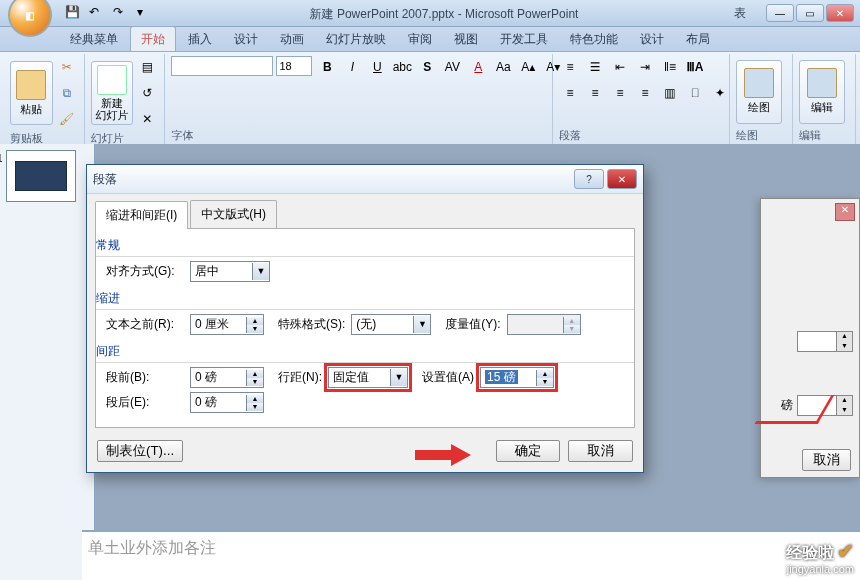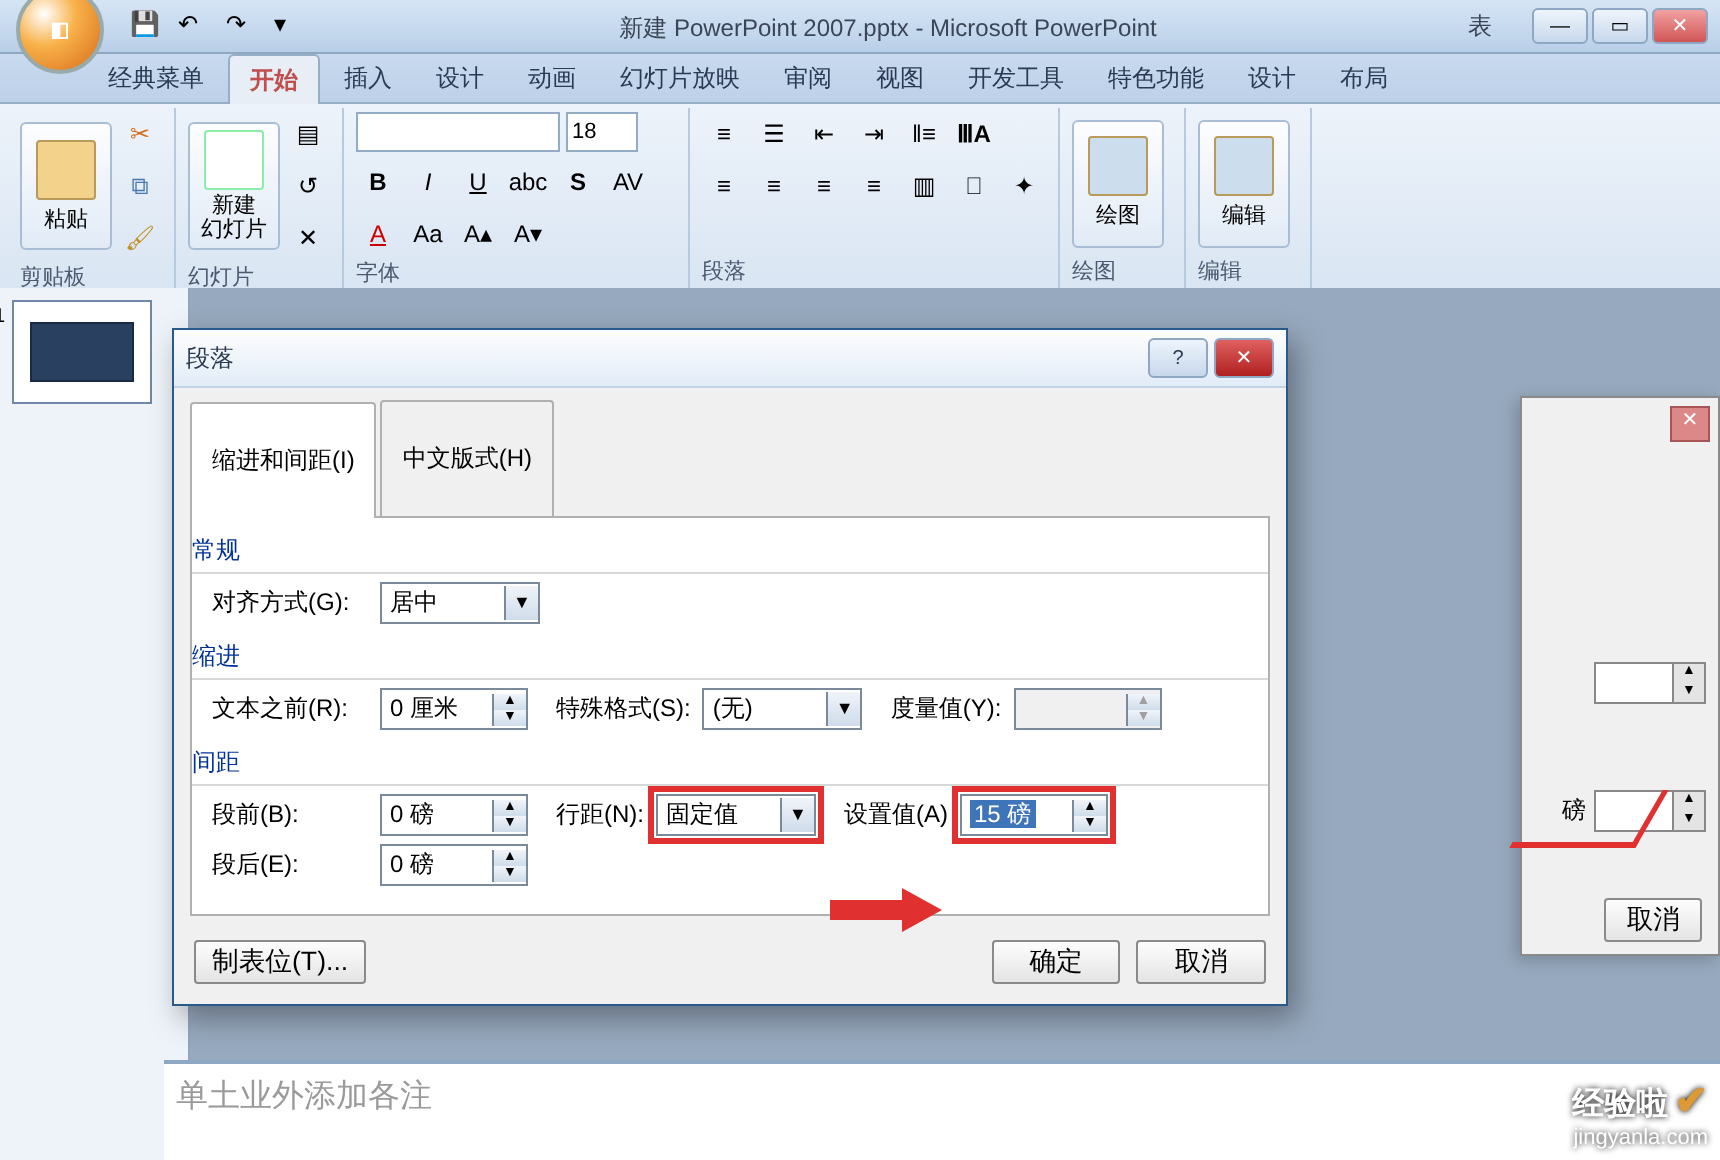--- a/index.html
+++ b/index.html
@@ -5,23 +5,23 @@
 html,body{margin:0;padding:0;font-family:"Microsoft YaHei",Tahoma,sans-serif;font-size:12px;background:#9fb4cc;overflow:hidden}
 .window{width:860px;height:580px;position:relative;background:#b1c2d8}
 .titlebar{height:26px;background:linear-gradient(#d6e5f5,#b9cfe8);display:flex;align-items:center;border-bottom:1px solid #8ea7c2}
 .office-orb{width:40px;height:40px;margin:4px 6px 0 8px;border-radius:50%;background:radial-gradient(circle at 30% 30%,#fff,#f8b24a 40%,#d96b1a);border:2px solid #9aa;position:relative;z-index:5;display:flex;align-items:center;justify-content:center;color:#fff;font-weight:bold;font-size:10px}
 .qat{display:flex;gap:6px;margin-left:6px}
 .qat span{width:16px;height:16px;display:inline-block}
 .title-text{flex:1;text-align:center;color:#3a4657;font-size:12px;margin-top:2px}
 .winbtns{display:flex;margin-right:6px;gap:2px}
 .winbtns div{width:26px;height:16px;background:linear-gradient(#eef4fb,#c7d8ec);border:1px solid #8ea7c2;border-radius:3px;display:flex;align-items:center;justify-content:center;font-size:10px}
 .winbtns .close{background:linear-gradient(#f2a1a1,#d05555);color:#fff}
-.tabs{height:24px;display:flex;align-items:center;padding-left:44px;background:linear-gradient(#c9daef,#bcd0e8);border-bottom:1px solid #97aec7}
+.tabs{height:24px;display:flex;align-items:flex-end;padding-left:60px;background:linear-gradient(#c9daef,#bcd0e8);border-bottom:1px solid #97aec7}
 .tab{padding:4px 10px 3px;margin-right:2px;border-radius:3px 3px 0 0;color:#2a3a52;cursor:pointer}
-.tab.active{background:#e8eef6;border:1px solid #97aec7;border-bottom:none;color:#c0504d;font-weight:bold}
+.tab.active{background:#e8eef6;border:1px solid #97aec7;border-bottom:none;color:#c0504d;font-weight:normal}
 .ribbon{height:92px;background:linear-gradient(#edf3fa,#d9e5f3);display:flex;border-bottom:1px solid #8ea7c2;padding:2px 4px 0}
 .group{border-right:1px solid #b8cade;padding:2px 6px;display:flex;flex-direction:column;justify-content:space-between;min-width:50px}
 .group-label{font-size:11px;color:#4a5a70;padding:1px 0}
 .group-body{flex:1;display:flex;align-items:center;gap:3px}
 .bigbtn{width:44px;height:62px;background:linear-gradient(#fdfdff,#e1ebf6);border:1px solid #a9bdd6;border-radius:3px;display:flex;flex-direction:column;align-items:center;justify-content:center;font-size:11px;gap:2px}
 .bigbtn .ico{width:28px;height:28px;background:#f3d38c;border:1px solid #b89a5a;border-radius:2px}
 .btngrid{display:flex;flex-direction:column;gap:4px}
 .btnrow{display:flex;gap:3px;align-items:center}
 .smbtn{width:20px;height:20px;border:1px solid transparent;border-radius:2px;display:flex;align-items:center;justify-content:center;font-size:12px}
 .fontbox{height:18px;border:1px solid #94abc6;background:#fff;font-size:11px;padding:0 2px}
@@ -33,21 +33,21 @@
 .slidearea{flex:1;position:relative;background:#97a9be}
 .notes{position:absolute;left:82px;right:0;bottom:0;height:36px;background:#fff;border-top:2px solid #8ea7c2;padding:6px;color:#9a9a9a;font-size:16px}
 
 
 .dialog{position:absolute;left:86px;top:164px;width:556px;background:#f0f0f0;border:1px solid #2a5a8a;box-shadow:4px 6px 14px rgba(0,0,0,.35);z-index:20}
 .dlg-title{height:28px;background:linear-gradient(#fdfdfe,#e2ecf7);border-bottom:1px solid #c4d3e6;display:flex;align-items:center;padding:0 6px;color:#2a3a52}
 .dlg-title .spacer{flex:1}
 .dlg-title .wbtn{width:28px;height:18px;background:linear-gradient(#eef4fb,#c7d8ec);border:1px solid #8ea7c2;border-radius:3px;margin-left:3px;display:flex;align-items:center;justify-content:center;font-size:10px}
 .dlg-title .wbtn.close{background:linear-gradient(#e06060,#b02020);color:#fff}
 .dlg-tabs{display:flex;padding:6px 8px 0;background:#f0f0f0}
-.dlg-tab{padding:20px 10px;border:1px solid #b0b0b0;border-bottom:none;background:#f0f0f0;margin-right:2px;border-radius:2px 2px 0 0}
+.dlg-tab{padding:5px 10px;border:1px solid #b0b0b0;border-bottom:none;background:#f0f0f0;margin-right:2px;border-radius:2px 2px 0 0}
 .dlg-tab.active{background:#fff;position:relative;top:1px}
 .dlg-body{margin:0 8px 8px;border:1px solid #b0b0b0;background:#fff;padding:8px 0 6px}
 .section{margin-bottom:8px}
 .sec-title{color:#003399;margin-bottom:4px;border-bottom:1px solid #d8d8d8;padding-bottom:2px}
 .row{display:flex;align-items:center;gap:6px;margin:4px 0;padding-left:10px}
 .row label{min-width:78px}
 .combo,.spin{height:19px;border:1px solid #7a8a9a;background:#fff;display:inline-flex;align-items:center}
 .combo{width:78px}
 .combo .v{flex:1;padding:0 4px}
 .combo .ar{width:16px;border-left:1px solid #7a8a9a;background:linear-gradient(#f0f4f9,#cfdcea);text-align:center;font-size:9px;line-height:17px}
@@ -141,21 +141,21 @@
         <div class="btngrid">
           <span class="smbtn">▤</span>
           <span class="smbtn">↺</span>
           <span class="smbtn">✕</span>
         </div>
       </div>
       <div class="group-label">幻灯片</div>
     </div>
 
     <div class="group" style="min-width:160px">
-      <div class="group-body" style="flex-direction:column;align-items:flex-start;gap:4px">
+      <div class="group-body" style="flex-direction:row;align-items:flex-start;gap:4px">
         <div class="btnrow">
           <input class="fontbox" style="width: 96px;">
           <input class="fontbox" style="width: 30px;" value="18">
         </div>
         <div class="btnrow">
           <span class="smbtn">
               <b>B</b>
             </span>
           <span class="smbtn">
               <i>I</i>

